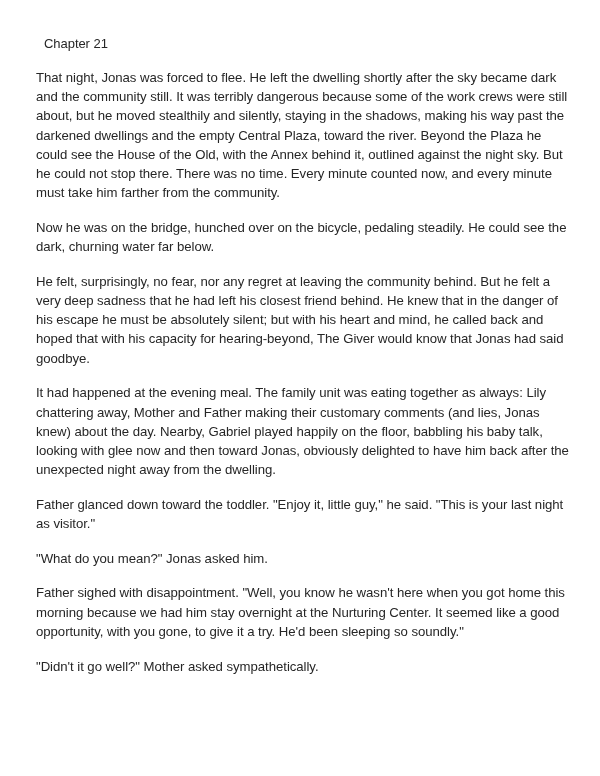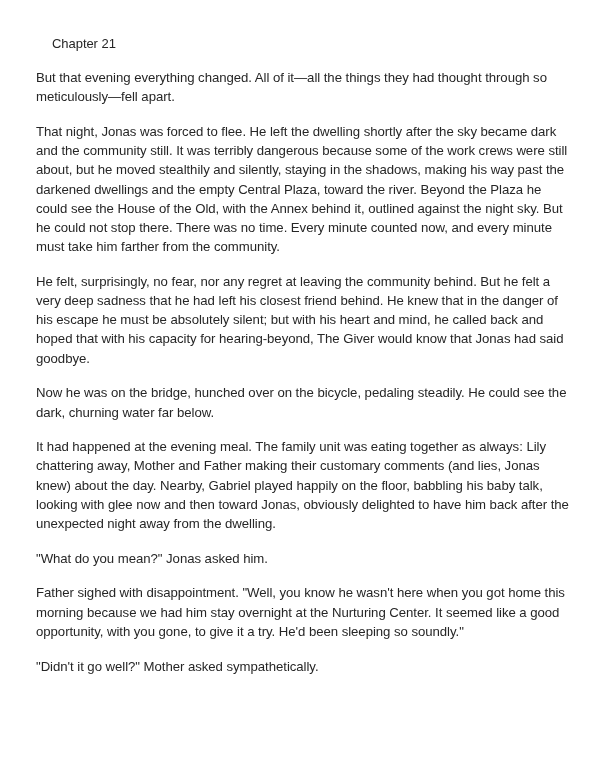--- a/index.html
+++ b/index.html
@@ -18,36 +18,36 @@
       left: 36px;
       top: 34px;
       width: 536px;
       font-family: "Liberation Sans", sans-serif;
       font-size: 13.2px;
       line-height: 19.2px;
       color: #262626;
       letter-spacing: -0.05px;
     }
     .chapter-title {
-      margin: 0 0 15px 16px;
+      margin: 0 0 15px 8px;
       font-size: 13px;
       font-weight: normal;
       line-height: 19px;
     }
     .para {
       margin: 0 0 15.5px 0;
     }
   </style>
 </head>
 <body>
 
 <div class="page">
   <h1 class="chapter-title">Chapter 21</h1>
-  <p class="para">But that evening everything changed. All of it—all the things they had thought through so meticulously—fell apart.</p>
   <p class="para">That night, Jonas was forced to flee. He left the dwelling shortly after the sky became dark and the community still. It was terribly dangerous because some of the work crews were still about, but he moved stealthily and silently, staying in the shadows, making his way past the darkened dwellings and the empty Central Plaza, toward the river. Beyond the Plaza he could see the House of the Old, with the Annex behind it, outlined against the night sky. But he could not stop there. There was no time. Every minute counted now, and every minute must take him farther from the community.</p>
+  <p class="para">Now he was on the bridge, hunched over on the bicycle, pedaling steadily. He could see the dark, churning water far below.</p>
   <p class="para">He felt, surprisingly, no fear, nor any regret at leaving the community behind. But he felt a very deep sadness that he had left his closest friend behind. He knew that in the danger of his escape he must be absolutely silent; but with his heart and mind, he called back and hoped that with his capacity for hearing-beyond, The Giver would know that Jonas had said goodbye.</p>
-  <p class="para">Now he was on the bridge, hunched over on the bicycle, pedaling steadily. He could see the dark, churning water far below.</p>
   <p class="para">It had happened at the evening meal. The family unit was eating together as always: Lily chattering away, Mother and Father making their customary comments (and lies, Jonas knew) about the day. Nearby, Gabriel played happily on the floor, babbling his baby talk, looking with glee now and then toward Jonas, obviously delighted to have him back after the unexpected night away from the dwelling.</p>
+  <p class="para">Father glanced down toward the toddler. "Enjoy it, little guy," he said. "This is your last night as visitor."</p>
   <p class="para">"What do you mean?" Jonas asked him.</p>
   <p class="para">Father sighed with disappointment. "Well, you know he wasn't here when you got home this morning because we had him stay overnight at the Nurturing Center. It seemed like a good opportunity, with you gone, to give it a try. He'd been sleeping so soundly."</p>
   <p class="para">"Didn't it go well?" Mother asked sympathetically.</p>
 
 </div>
 
 </body></html>

